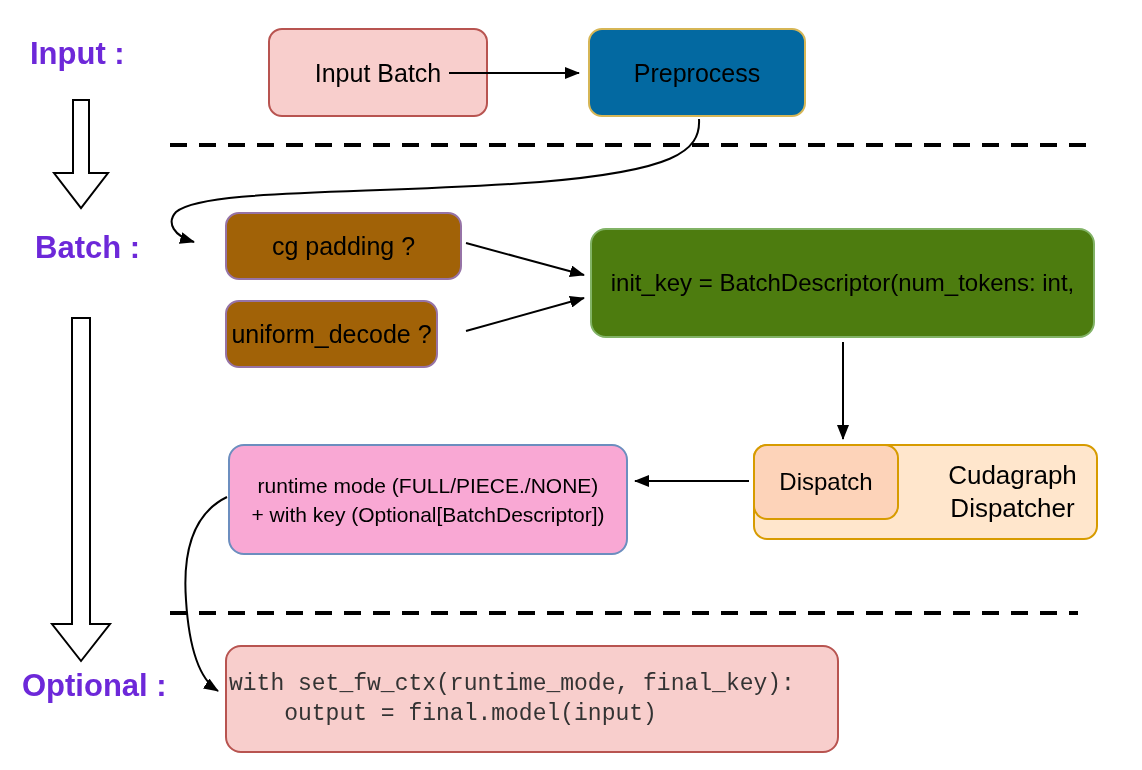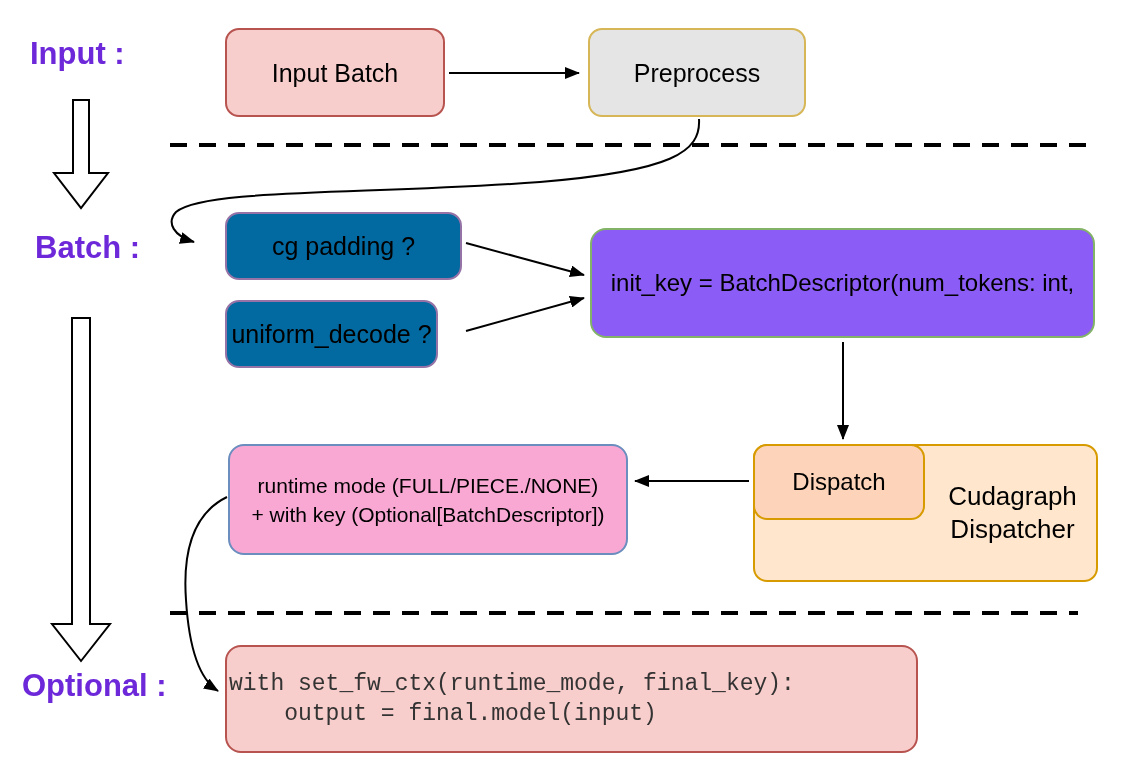--- a/index.html
+++ b/index.html
@@ -8,24 +8,24 @@
     font-family:"Liberation Sans", sans-serif;color:#000;
   }
   .stage-label{
     position:absolute;font-weight:bold;font-size:31px;color:#6d28d9;white-space:nowrap;
   }
   .node{
     position:absolute;box-sizing:border-box;border:2px solid #000;border-radius:14px;
     display:flex;align-items:center;justify-content:center;text-align:center;
     font-size:25px;line-height:1.2;
   }
-  .node-red{background:#F8CECC;border-color:#B85450;}
-  .node-yellow{background:#e5e5e5;border-color:#D6B656;}
-  .node-purple{background:#0369a1;border-color:#9673A6;}
-  .node-green{background:#8b5cf6;border-color:#82B366;border-radius:16px;flex-direction:column;font-size:24px;line-height:32px;}
+  .node-red{background:#F8CECC;border-color:#B85450;margin-left:43px;}
+  .node-yellow{background:#0369a1;border-color:#D6B656;}
+  .node-purple{background:#a16207;border-color:#9673A6;}
+  .node-green{background:#4d7c0f;border-color:#82B366;border-radius:16px;flex-direction:column;font-size:24px;line-height:32px;}
   .node-blue{background:#f9a8d4;border-color:#6C8EBF;border-radius:16px;flex-direction:column;font-size:21px;line-height:29px;}
   .node-orange-outer{background:#FFE6CC;border-color:#D79B00;border-radius:14px;}
   .node-orange-inner{background:#FDD3B9;border-color:#D79B00;border-radius:14px;font-size:24px;}
   .dispatcher-label{
     position:absolute;left:178px;right:4px;top:0;bottom:0;
     display:flex;align-items:center;justify-content:center;text-align:center;
     font-size:26px;line-height:33px;
   }
   .node-code{
     background:#F8CECC;border-color:#B85450;border-radius:16px;
@@ -58,34 +58,34 @@
   </div>
 
   <div class="node node-purple" style="left:225px;top:300px;width:213px;height:68px;">
     <span>uniform_decode ?</span>
   </div>
 
   <div class="node node-green" style="left:590px;top:228px;width:505px;height:110px;">
     <div>init_key = BatchDescriptor(num_tokens: int,</div>
   </div>
 
-  <div class="node node-orange-outer" style="left:753px;top:444px;width:345px;height:138px;text-decoration:underline;">
+  <div class="node node-orange-outer" style="left:753px;top:444px;width:345px;height:96px;text-decoration:underline;">
     <div class="dispatcher-label">Cudagraph Dispatcher</div>
   </div>
 
-  <div class="node node-orange-inner" style="left:753px;top:444px;width:172px;height:76px;">
+  <div class="node node-orange-inner" style="left:753px;top:444px;width:146px;height:76px;">
     <span>Dispatch</span>
   </div>
 
   <div class="node node-blue" style="left:228px;top:444px;width:400px;height:111px;">
     <div>runtime mode (FULL/PIECE./NONE)</div>
     <div>+ with key (Optional[BatchDescriptor])</div>
   </div>
 
-  <div class="node node-code" style="left:225px;top:645px;width:693px;height:108px;">
+  <div class="node node-code" style="left:225px;top:645px;width:614px;height:108px;">
     <div class="code-line">with set_fw_ctx(runtime_mode, final_key):</div>
     <div class="code-line">    output = final.model(input)</div>
   </div>
 
   <svg id="arrow-layer" viewBox="0 0 1142 770" xmlns="http://www.w3.org/2000/svg">
     <defs>
       <marker id="ah" markerWidth="7.5" markerHeight="6" refX="7" refY="3" orient="auto">
         <path d="M0,0 L7.5,3 L0,6 Z" fill="#000"></path>
       </marker>
     </defs>

